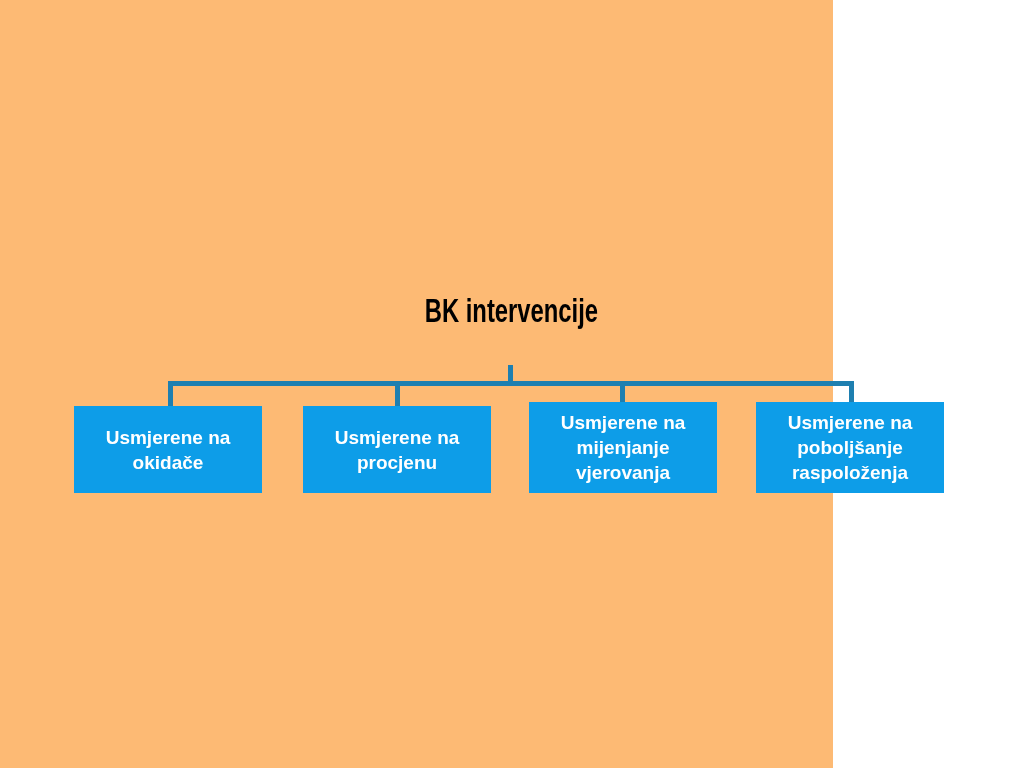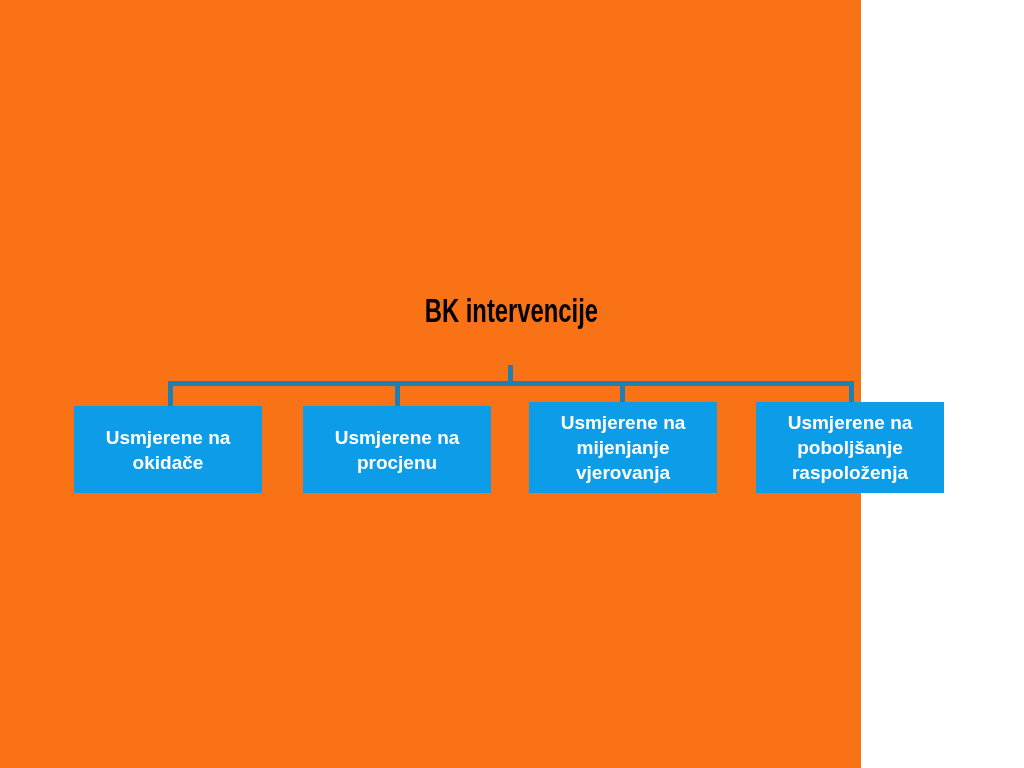--- a/index.html
+++ b/index.html
@@ -11,22 +11,21 @@
     height: 768px;
     background: #ffffff;
     font-family: "Liberation Sans", sans-serif;
     overflow: hidden;
   }
 
   #stage {
     position: relative;
     width: 833px;
     height: 768px;
-    background: #f97316;
-    padding-left: 28px;
+    background: #fdba74;
   }
 
   
   .diagram-title {
     position: absolute;
     left: 0;
     top: 291px;
     width: 1024px;
     text-align: center;
     font-family: "Liberation Sans", sans-serif;

